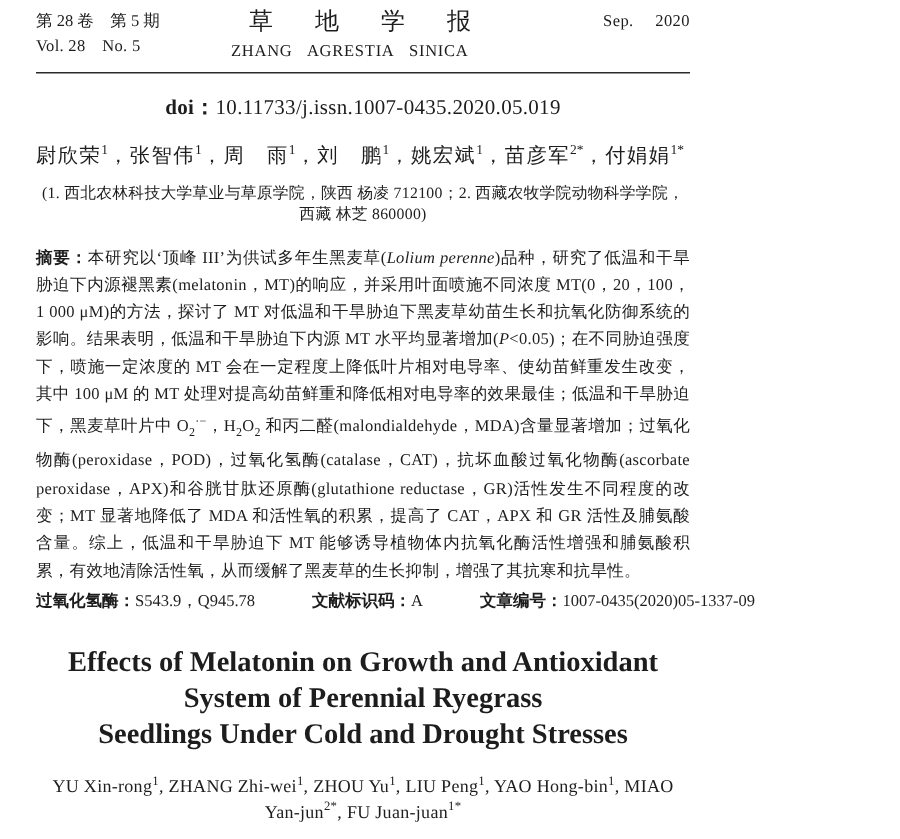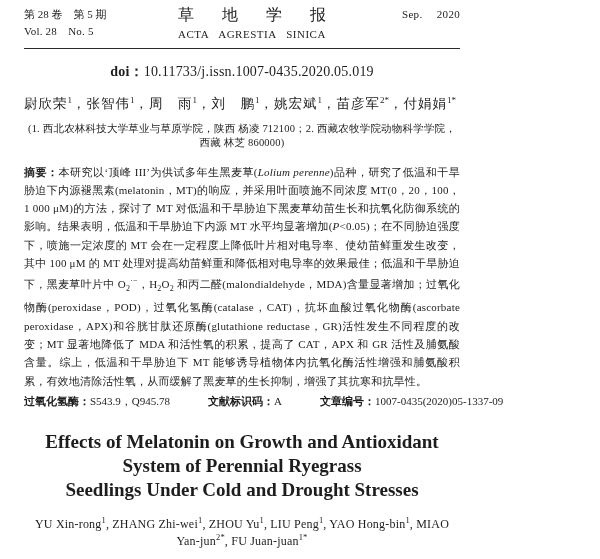--- a/index.html
+++ b/index.html
@@ -8,21 +8,21 @@
     font-family: "Liberation Serif", "DejaVu Serif", serif;
     color: #1d1d1d;
     overflow: hidden;
   }
   .page { padding: 6px 24px 0 24px; box-sizing: border-box; width: 484px; }
 
   
   .hrow { display: flex; align-items: flex-start; font-size: 11px; line-height: 17px; }
   .hleft  { width: 130px; text-align: left; }
   .hright { width: 110px; text-align: right; }
-  .hcenter { flex: 1; text-align: center; }
+  .hcenter { flex: 1; }
   .hr-sub { letter-spacing: 0.2px; }
   .jcn { font-size: 16px; letter-spacing: 12px; line-height: 18px; white-space: nowrap; text-indent: 12px; }
   .jen { font-size: 11px; word-spacing: 7px; letter-spacing: 0.5px; margin-top: 2px; }
   .dright { letter-spacing: 0.3px; }
   .rule { border-top: 1.6px solid #2a2a2a; margin-top: 5px; }
 
   
   .doi { margin-top: 14px; font-size: 14px; letter-spacing: 0.2px; text-align: center; }
   .b { font-weight: bold; }
 
@@ -66,21 +66,21 @@
 <div class="page">
 
   <div>
     <div class="hrow">
       <div class="hleft">
         <div>第 28 卷　第 5 期</div>
         <div class="hr-sub">Vol. 28　No. 5</div>
       </div>
       <div class="hcenter">
         <div class="jcn">草 地 学 报</div>
-        <div class="jen">ACTA AGRESTIA SINICA</div>
+        <div class="jen">ZHANG AGRESTIA SINICA</div>
       </div>
       <div class="hright">
         <div class="dright">Sep.　 2020</div>
       </div>
     </div>
     <div class="rule"></div>
   </div>
 
   <div class="doi">
     <span class="b">doi：</span><span>10.11733/j.issn.1007-0435.2020.05.019</span>

